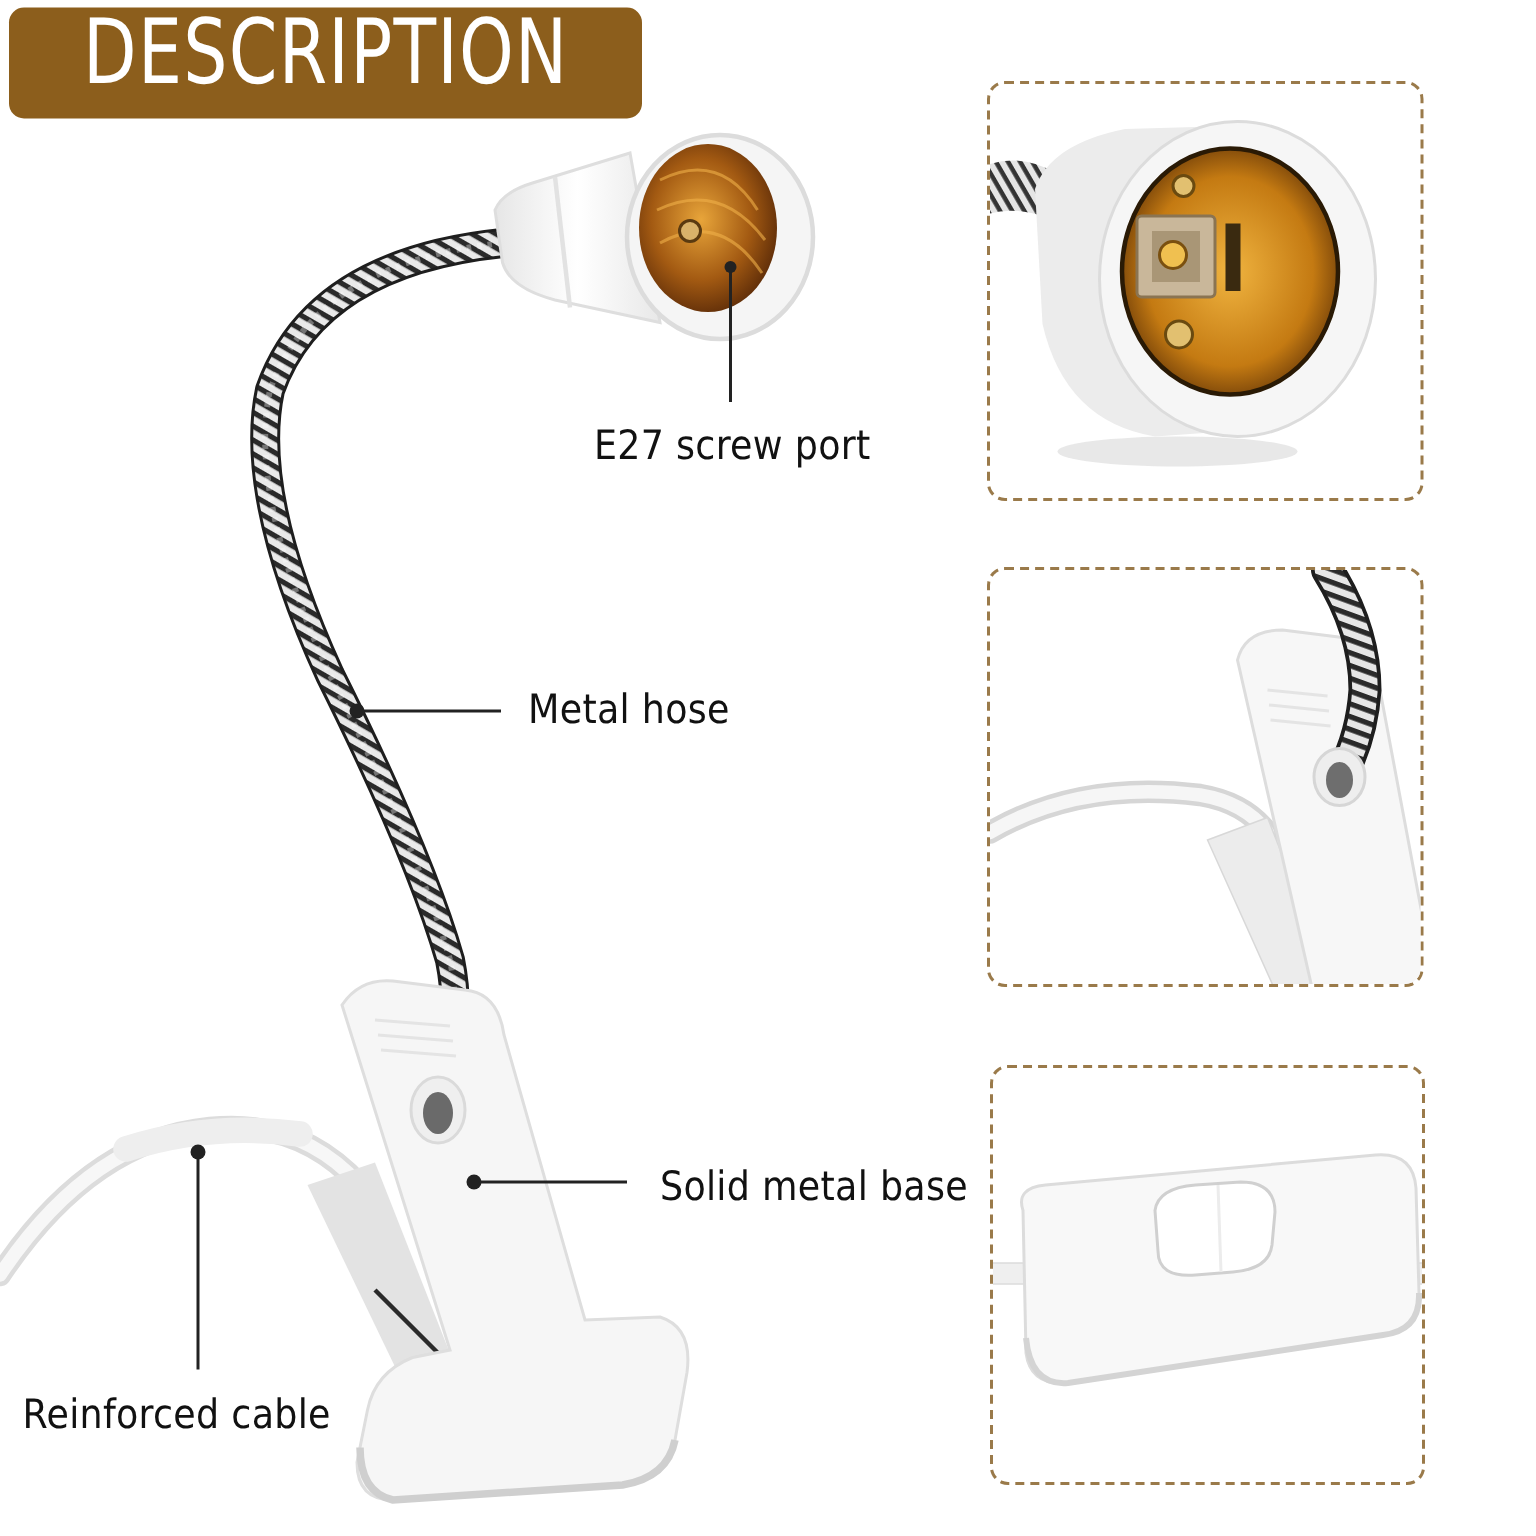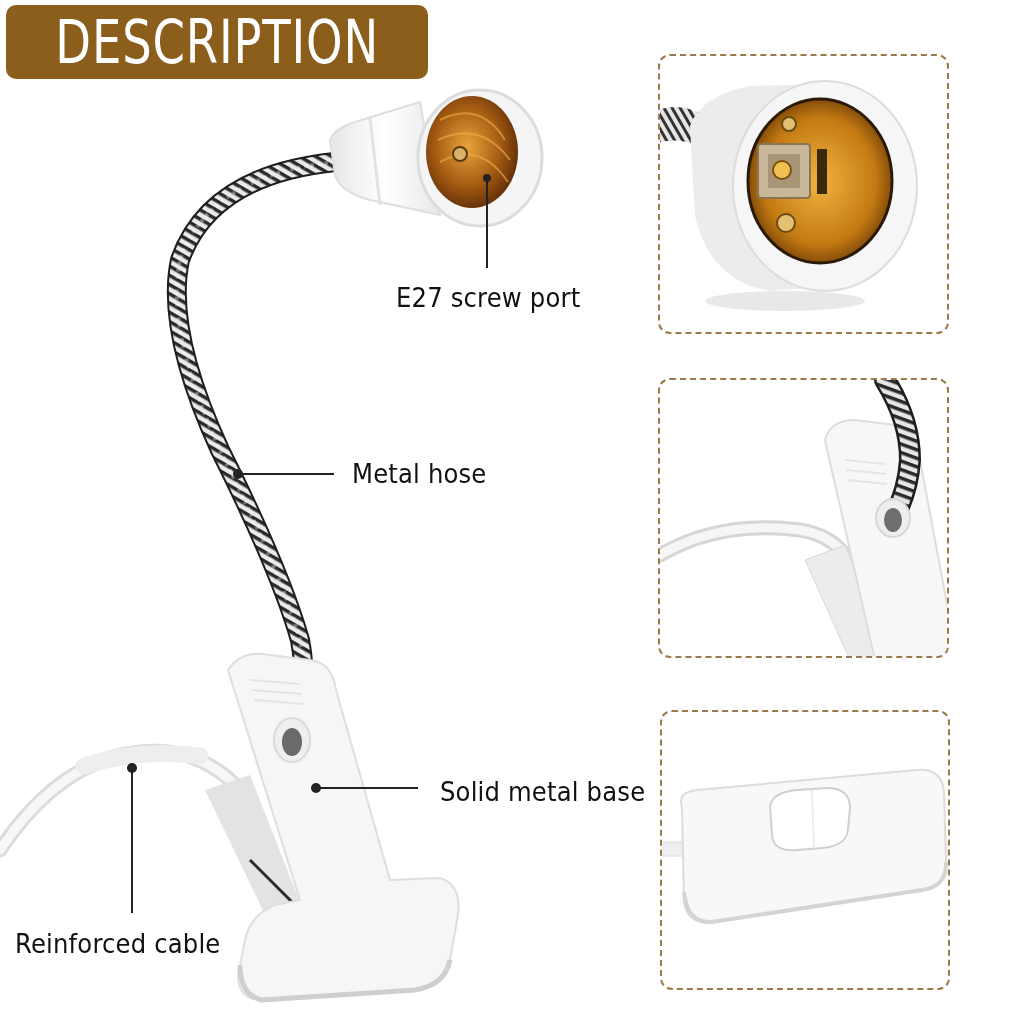--- a/index.html
+++ b/index.html
@@ -1,20 +1,20 @@
 <!DOCTYPE html>
 <html><head>
 <meta charset="utf-8">
 <style>
   html, body { margin: 0; padding: 0; background: #ffffff; }
   body { width: 1024px; height: 1024px; position: relative; overflow: hidden; font-family: "DejaVu Sans", sans-serif; }
   .banner {
     position: absolute; left: 6px; top: 5px; width: 422px; height: 74px;
     background: #8c5e1c; border-radius: 10px;
-    display: flex; align-items: center; justify-content: center;
+    display: flex; align-items: flex-start; justify-content: center;
   }
   .banner-text {
     color: #ffffff; font-family: "DejaVu Sans Condensed", "DejaVu Sans", sans-serif;
     font-size: 60px; font-weight: 400; letter-spacing: 1px; line-height: 1;
     transform: scaleX(0.86);
   }
   .main-art { position: absolute; left: 0; top: 0; width: 1024px; height: 1024px; }
   .label {
     position: absolute; color: #111; font-size: 27px; line-height: 1;
     font-family: "DejaVu Sans", sans-serif; letter-spacing: 0.2px;

